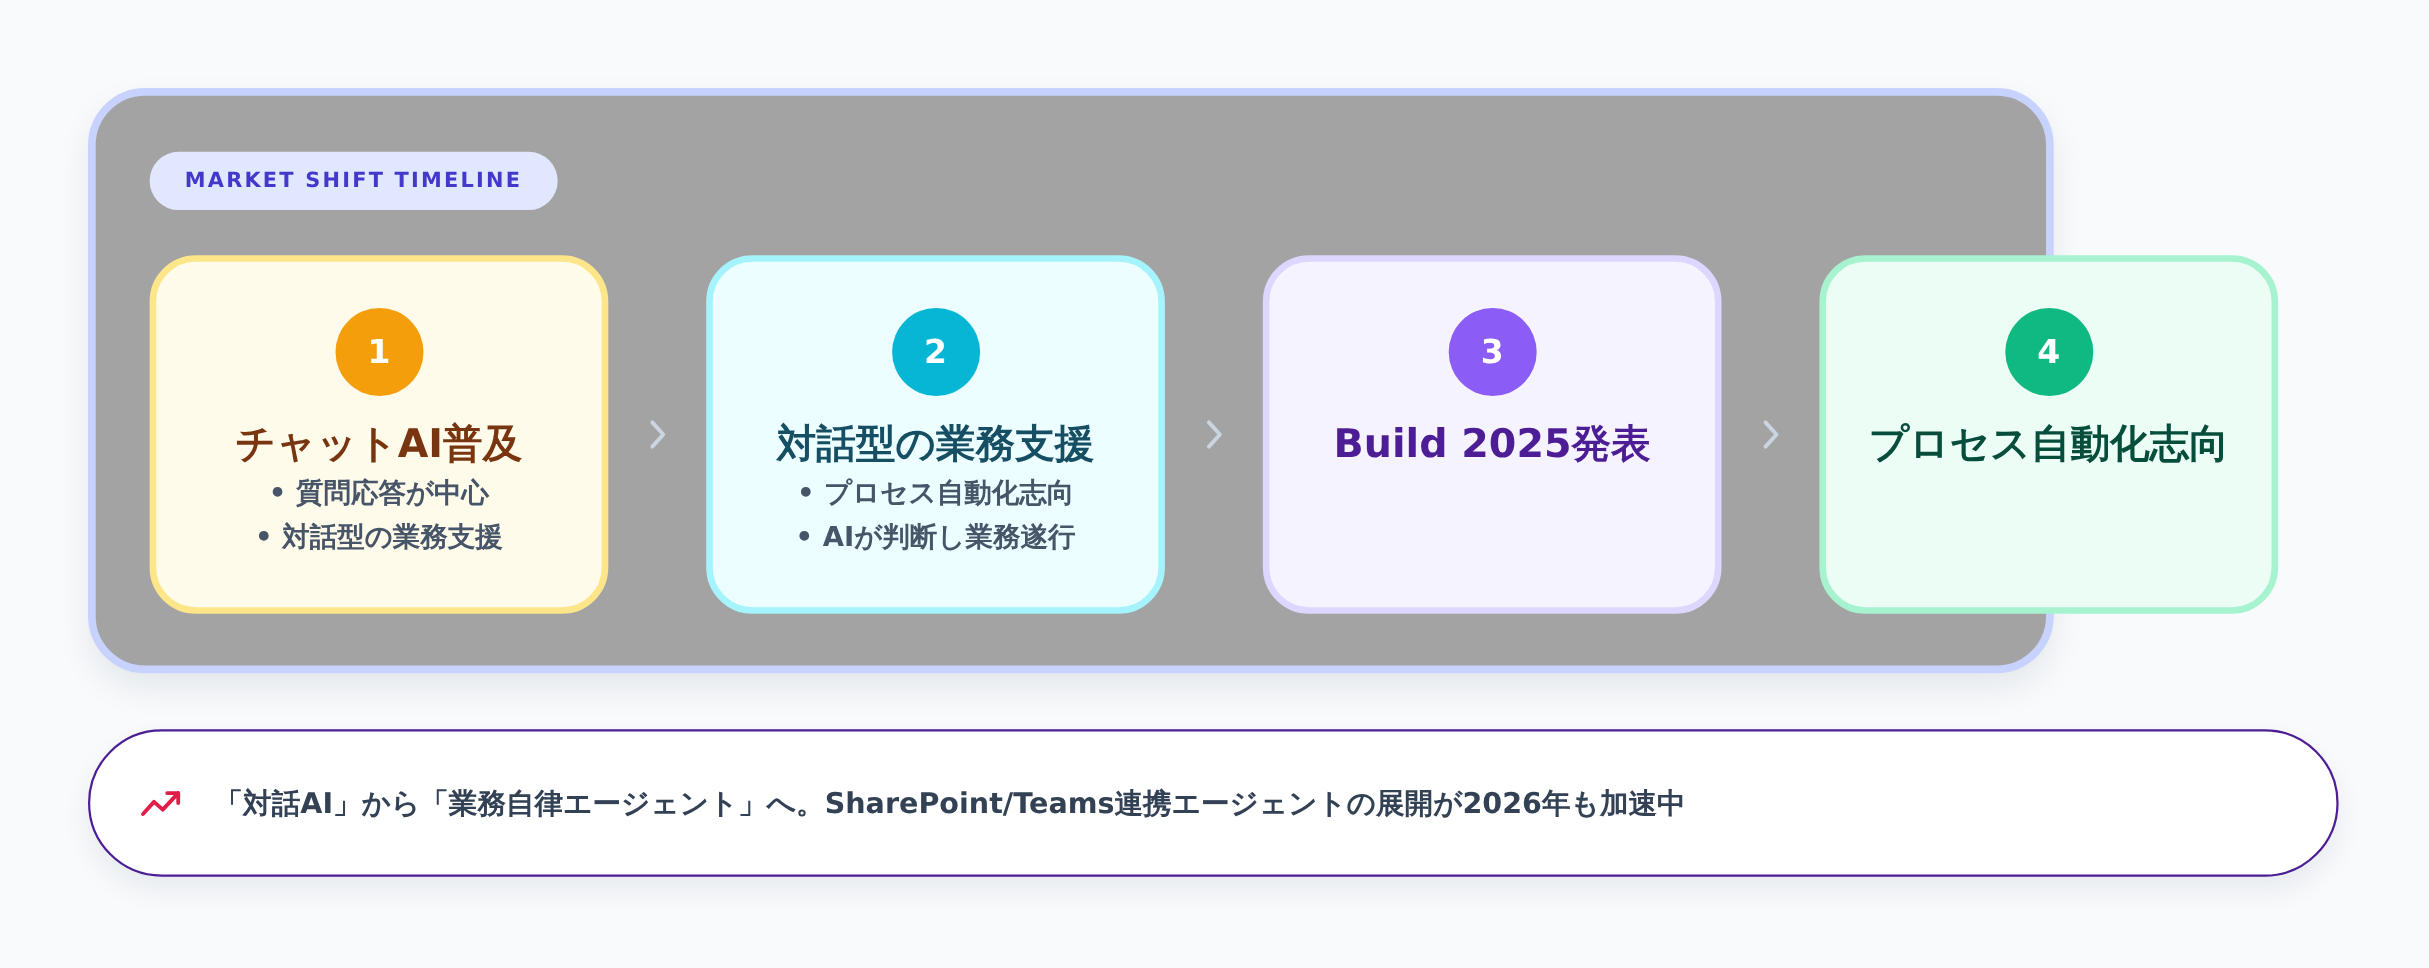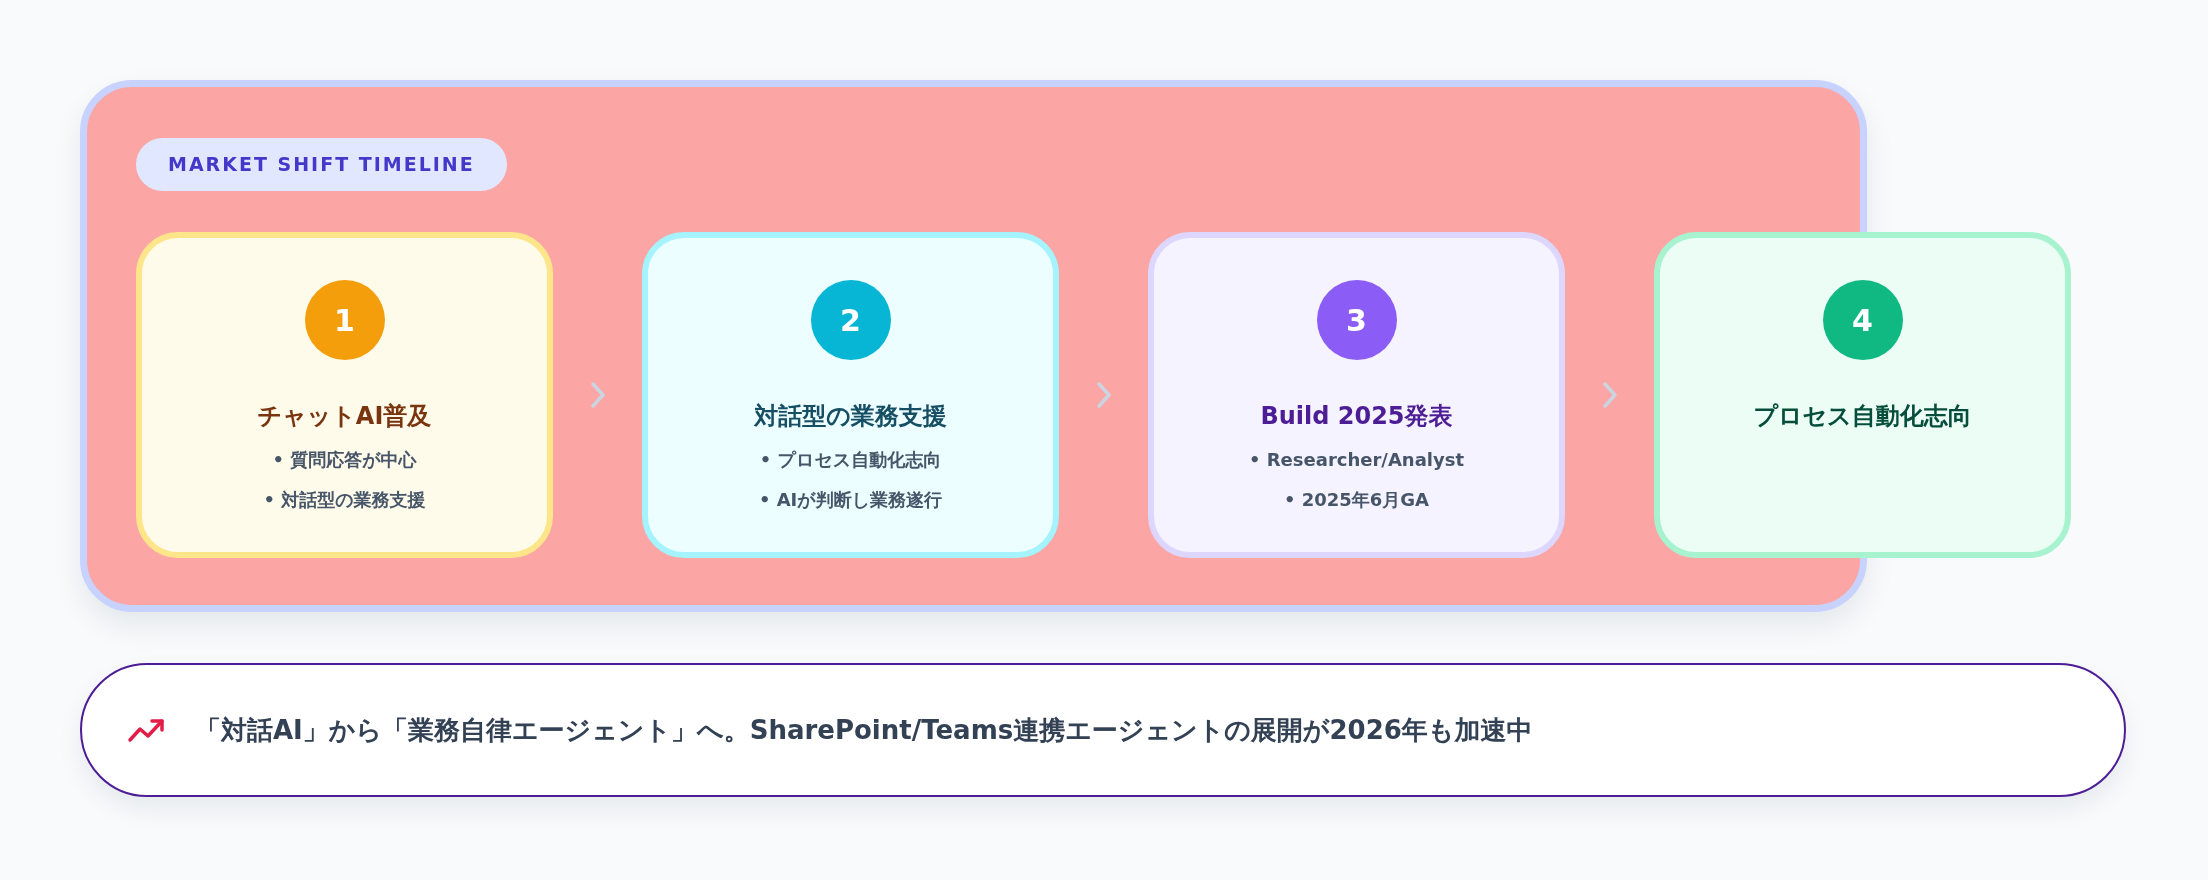--- a/index.html
+++ b/index.html
@@ -6,21 +6,21 @@
     html, body {
       width: 2208px; height: 880px;
       background: #f8fafc;
       font-family: "DejaVu Sans", "Liberation Sans", sans-serif;
       overflow: hidden;
     }
     .main-card {
       position: absolute;
       left: 80px; top: 80px;
       width: 1787px; height: 532px;
-      background: #fca5a5;
+      background: #a3a3a3;
       border: 7px solid #c7d2fe;
       border-radius: 52px;
       box-shadow: 0 14px 30px rgba(15, 23, 42, 0.08);
     }
     .badge {
       position: absolute;
       left: 49px; top: 51px;
       height: 53px;
       padding: 0 32px;
       background: #e0e7ff;
@@ -51,32 +51,32 @@
     }
     .step-circle {
       width: 80px; height: 80px;
       border-radius: 50%;
       color: #ffffff;
       font-weight: bold;
       font-size: 30px;
       display: flex; align-items: center; justify-content: center;
     }
     .step-title {
-      margin-top: 38px;
-      font-size: 24px;
+      margin-top: 26px;
+      font-size: 36px;
       font-weight: bold;
       line-height: 36px;
       white-space: nowrap;
     }
     .step-bullets {
       margin-top: 6px;
       display: flex; flex-direction: column; align-items: center;
     }
     .step-bullet {
-      font-size: 18px;
+      font-size: 25px;
       font-weight: bold;
       color: #475569;
       line-height: 40px;
       white-space: nowrap;
     }
     .chevron {
       width: 24px; height: 40px;
       display: flex; align-items: center; justify-content: center;
     }
     .banner {
@@ -136,24 +136,20 @@
 
     <div class="chevron">
       <svg width="18" height="30" viewBox="0 0 18 30">
           <polyline points="4,4 14,15 4,26" fill="none" stroke="#cbd5e1" stroke-width="3.5" stroke-linecap="round" stroke-linejoin="round"></polyline>
         </svg>
     </div>
 
     <div class="step" style="background: rgb(245, 243, 255); border-color: rgb(221, 214, 254);">
       <div class="step-circle" style="background: rgb(139, 92, 246);">3</div>
       <div class="step-title" style="color: rgb(76, 29, 149);">Build 2025発表</div>
-      <div class="step-bullets">
-        <div class="step-bullet">• Researcher/Analyst</div>
-        <div class="step-bullet">• 2025年6月GA</div>
-      </div>
     </div>
 
     <div class="chevron">
       <svg width="18" height="30" viewBox="0 0 18 30">
           <polyline points="4,4 14,15 4,26" fill="none" stroke="#cbd5e1" stroke-width="3.5" stroke-linecap="round" stroke-linejoin="round"></polyline>
         </svg>
     </div>
 
     <div class="step" style="background: rgb(236, 253, 245); border-color: rgb(167, 243, 208);">
       <div class="step-circle" style="background: rgb(16, 185, 129);">4</div>

